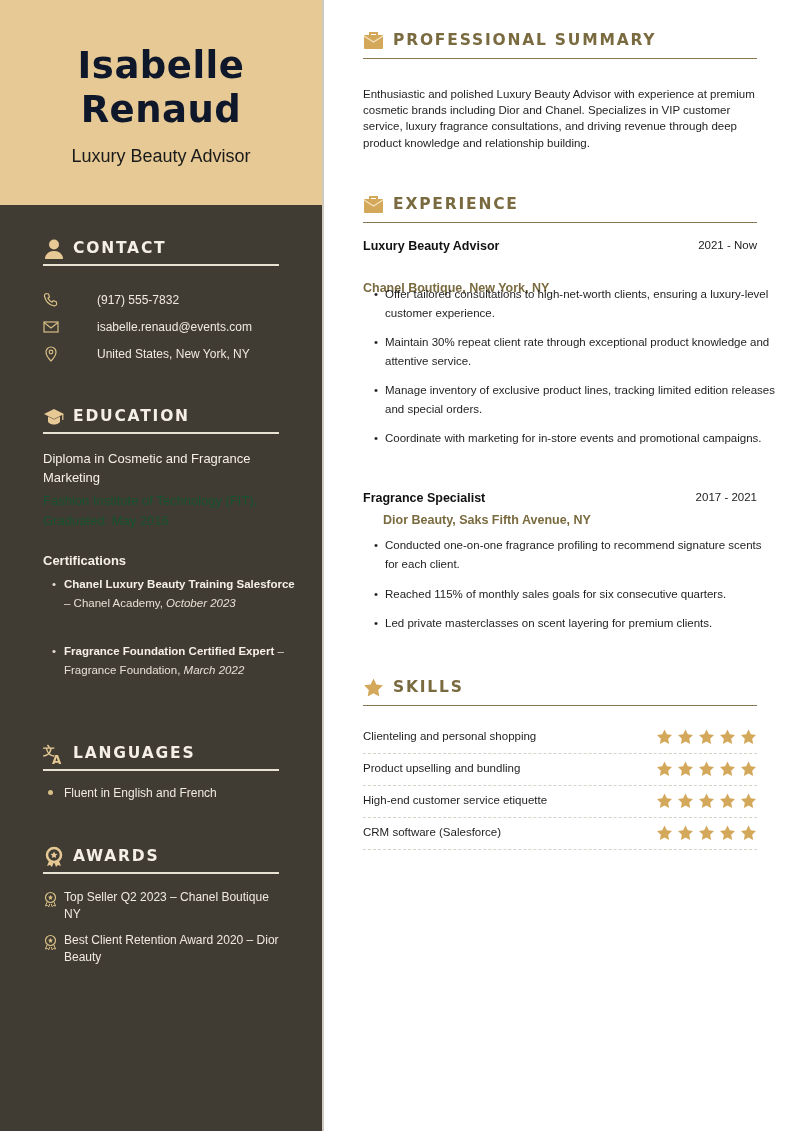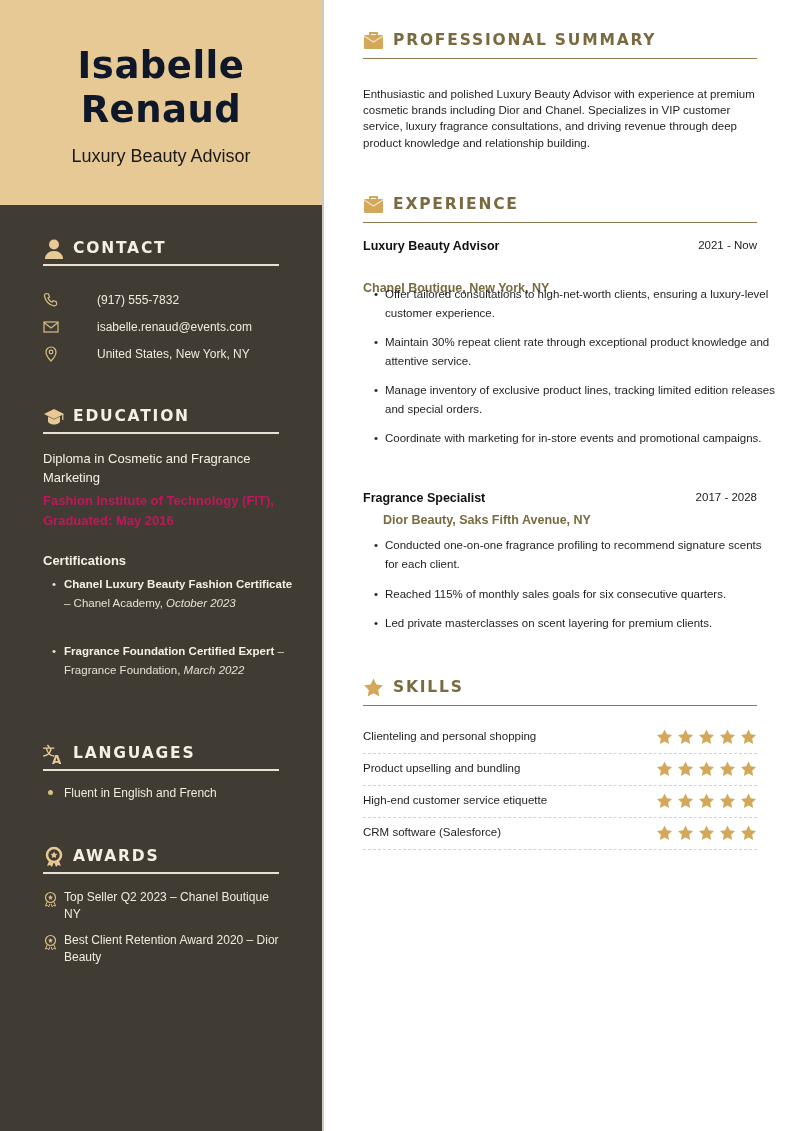--- a/index.html
+++ b/index.html
@@ -14,21 +14,21 @@
 
   .s-head { position: absolute; left: 43px; width: 236px; height: 32px; border-bottom: 2px solid #e8e2d2; }
   .s-head .ico { position: absolute; left: 0; top: 4px; width: 22px; height: 22px; }
   .s-head .ttl { position: absolute; left: 30px; top: 5px; font-family: "DejaVu Sans", sans-serif; font-weight: bold; font-size: 15.5px; letter-spacing: 1.8px; color: #f5f0e6; }
 
   .c-row { position: absolute; left: 43px; height: 18px; display: flex; align-items: center; }
   .c-row svg { width: 16px; height: 16px; margin-right: 6px; }
   .c-row span { font-size: 12px; color: #f0ebe0; margin-left: 32px; }
 
   .edu-deg { position: absolute; left: 43px; top: 449px; width: 245px; font-weight: normal; font-size: 13px; line-height: 19px; color: #f5f0e6; }
-  .edu-sch { position: absolute; left: 43px; top: 491px; width: 245px; font-size: 13px; line-height: 19.5px; color: #be185d; font-weight: bold; }
+  .edu-sch { position: absolute; left: 43px; top: 491px; width: 245px; font-size: 13px; line-height: 19.5px; color: #14532d; }
   .cert-h { position: absolute; left: 43px; top: 553px; font-weight: bold; font-size: 13px; color: #f5f0e6; }
   .cert { position: absolute; left: 64px; width: 232px; font-size: 11.5px; line-height: 18.5px; color: #e6e0d4; }
   .cert b { color: #f5f0e6; }
   .cert .dot { position: absolute; left: -12px; top: 0; color: #e6e0d4; }
   .lang { position: absolute; left: 48px; top: 786px; font-size: 12px; color: #f0ebe0; }
   .lang .b { display: inline-block; width: 5px; height: 5px; border-radius: 50%; background: #d8bf86; margin-right: 11px; vertical-align: middle; position: relative; top: -1px; }
   .award { position: absolute; left: 43px; width: 245px; font-size: 12px; line-height: 16.5px; color: #f0ebe0; }
   .award svg { position: absolute; left: 0; top: 2px; width: 15px; height: 17px; }
   .award span { display: block; padding-left: 21px; }
 
@@ -96,21 +96,21 @@
       <path d="M5 10.5v5c0 1.5 3 3 6 3s6-1.5 6-3v-5l-6 3z" fill="#e6c994"></path>
       <rect x="19.2" y="8" width="1.2" height="6" fill="#e6c994"></rect>
     </svg>
   <span class="ttl">EDUCATION</span>
 </div>
 <div class="edu-deg">Diploma in Cosmetic and Fragrance Marketing</div>
 <div class="edu-sch">Fashion Institute of Technology (FIT), Graduated: May 2016</div>
 <div class="cert-h">Certifications</div>
 <div class="cert" style="top:575px;">
   <span class="dot">•</span>
-  <b>Chanel Luxury Beauty Fashion Certificate</b><span> – Chanel Academy, </span><i>October 2023</i>
+  <b>Chanel Luxury Beauty Training Salesforce</b><span> – Chanel Academy, </span><i>October 2023</i>
 </div>
 <div class="cert" style="top:642px;">
   <span class="dot">•</span>
   <b>Fragrance Foundation Certified Expert</b><span> – Fragrance Foundation, </span><i>March 2022</i>
 </div>
 
 <div class="s-head" style="top:739px;">
   <svg class="ico" viewBox="0 0 22 22">
       <text x="0" y="12" font-size="12" font-weight="bold" fill="#e6c994" font-family="DejaVu Sans, sans-serif">文</text>
       <text x="9" y="21" font-size="12" font-weight="bold" fill="#e6c994" font-family="DejaVu Sans, sans-serif">A</text>
@@ -165,21 +165,21 @@
 
 <div class="job-t" style="top:239px;">Luxury Beauty Advisor</div>
 <div class="job-d" style="top:239px;">2021 - Now</div>
 <div class="job-c" style="top:261px;margin-top:20px;">Chanel Boutique, New York, NY</div>
 <div class="bul" style="top:285px;">Offer tailored consultations to high-net-worth clients, ensuring a luxury-level customer experience.</div>
 <div class="bul" style="top:333px;">Maintain 30% repeat client rate through exceptional product knowledge and attentive service.</div>
 <div class="bul" style="top:381px;">Manage inventory of exclusive product lines, tracking limited edition releases and special orders.</div>
 <div class="bul" style="top:429px;">Coordinate with marketing for in-store events and promotional campaigns.</div>
 
 <div class="job-t" style="top:491px;">Fragrance Specialist</div>
-<div class="job-d" style="top:491px;">2017 - 2028</div>
+<div class="job-d" style="top:491px;">2017 - 2021</div>
 <div class="job-c" style="top:513px;margin-left:20px;">Dior Beauty, Saks Fifth Avenue, NY</div>
 <div class="bul" style="top:536px;">Conducted one-on-one fragrance profiling to recommend signature scents for each client.</div>
 <div class="bul" style="top:585px;">Reached 115% of monthly sales goals for six consecutive quarters.</div>
 <div class="bul" style="top:614px;">Led private masterclasses on scent layering for premium clients.</div>
 
 <div class="m-head" style="top:676px;">
   <svg class="ico" viewBox="0 0 21 19">
       <path d="M10.5 0.5l2.9 5.9 6.5.9-4.7 4.6 1.1 6.5-5.8-3.1-5.8 3.1 1.1-6.5L1.1 7.3l6.5-.9z" fill="#d4a85a"></path>
     </svg>
   <span class="ttl">SKILLS</span>

